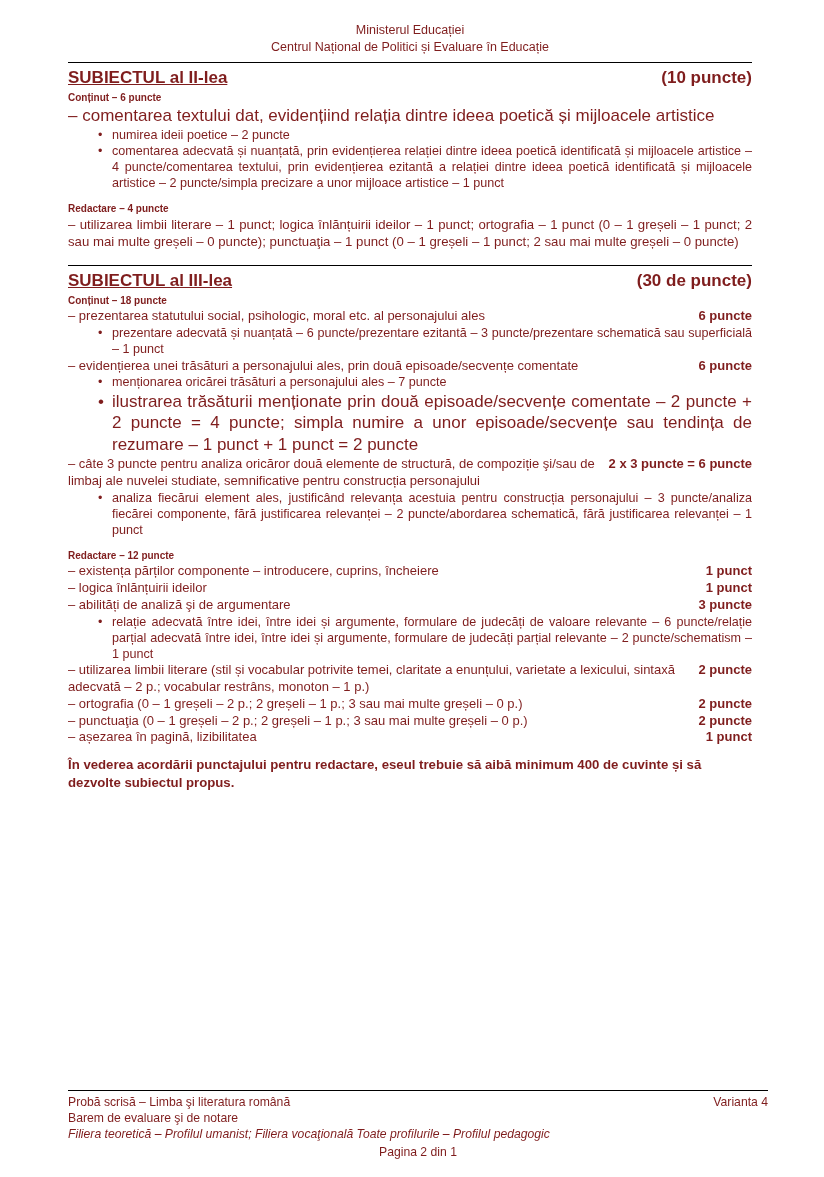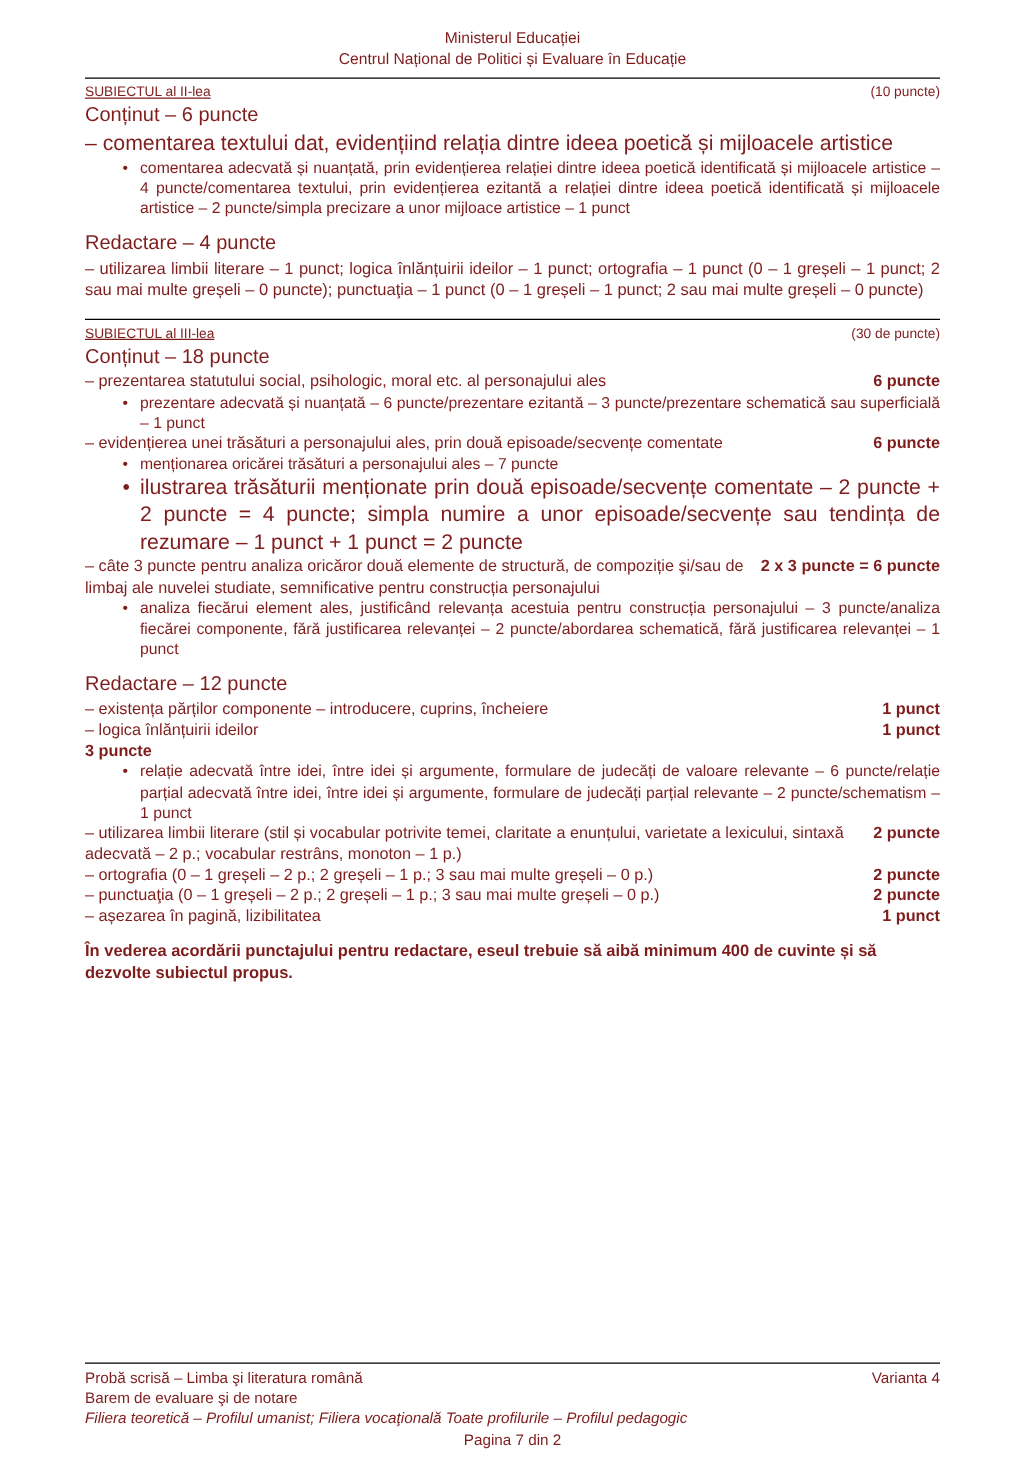--- a/index.html
+++ b/index.html
@@ -31,28 +31,28 @@
   .rule {
     border-top: 1.6px solid #000;
     margin-top: 7px;
     margin-bottom: 5px;
   }
   .rule.thin { border-top-width: 1.3px; }
   .subject-row {
     display: flex;
     justify-content: space-between;
     align-items: baseline;
-    font-weight: normal;
-    font-size: 11px;
+    font-weight: bold;
+    font-size: 17px;
     margin-bottom: 2px;
   }
   .subject-row .title { text-decoration: underline; }
   .sec-title {
-    font-weight: normal;
-    font-size: 16px;
+    font-weight: bold;
+    font-size: 10px;
     margin-top: 9px;
     margin-bottom: 2px;
   }
   .para {
     font-size: 13.2px;
     line-height: 1.29;
     text-align: justify;
     margin: 0 0 1px 0;
   }
   .para.j { text-align: justify; }
@@ -90,21 +90,21 @@
     font-weight: bold;
     font-size: 13.2px;
     line-height: 1.3;
     margin-top: 10px;
   }
   .gap-s { height: 7px; }
   .gap-m { height: 12px; }
   .footer {
     position: absolute;
     left: 68px;
-    right: 72px;
+    right: 56px;
     bottom: 18px;
     font-size: 12.2px;
   }
   .footer .frule {
     border-top: 1.6px solid #000;
     margin-bottom: 4px;
   }
   .footer-row {
     display: flex;
     justify-content: space-between;
@@ -133,20 +133,21 @@
 
     <div class="subject-row">
       <span class="title">SUBIECTUL al II-lea</span>
       <span>(10 puncte)</span>
     </div>
 
     <div class="sec-title tight">Conținut – 6 puncte</div>
 
     <div class="dash">– comentarea textului dat, evidențiind relația dintre ideea poetică și mijloacele artistice</div>
 
+    <div class="bullet">numirea ideii poetice –  2 puncte</div>
     <div class="bullet">comentarea adecvată și nuanțată, prin evidențierea relației dintre ideea poetică identificată și mijloacele artistice – 4 puncte/comentarea textului, prin evidențierea ezitantă a relației dintre ideea poetică identificată și mijloacele artistice – 2 puncte/simpla precizare a unor mijloace artistice – 1 punct</div>
 
     <div class="gap-m"></div>
 
     <div class="sec-title" style="margin-top:0">Redactare – 4 puncte</div>
     <div class="para j">– utilizarea limbii literare – 1 punct; logica înlănțuirii ideilor – 1 punct; ortografia – 1 punct (0 – 1 greșeli – 1 punct; 2 sau mai multe greșeli – 0 puncte); punctuaţia – 1 punct (0 – 1 greșeli – 1 punct; 2 sau mai multe greșeli – 0 puncte)</div>
 
 
     <div class="gap-s"></div>
     <div class="rule thin"></div>
@@ -183,20 +184,21 @@
 
     <div class="row-right">
       <span class="lbl">– existența părților componente – introducere, cuprins, încheiere</span>
       <span class="val">1 punct</span>
     </div>
     <div class="row-right">
       <span class="lbl">– logica înlănțuirii ideilor</span>
       <span class="val">1 punct</span>
     </div>
     <div class="row-right">
+      <span class="lbl">– abilități de analiză şi de argumentare</span>
       <span class="val">3 puncte</span>
     </div>
 
     <div class="bullet">relație adecvată între idei, între idei și argumente, formulare de judecăți de valoare relevante – 6 puncte/relație parțial adecvată între idei, între idei și argumente, formulare de judecăți parțial relevante – 2 puncte/schematism – 1 punct</div>
 
     <div class="row-right">
       <span class="lbl">– utilizarea limbii literare (stil și vocabular potrivite temei, claritate a enunțului, varietate a lexicului, sintaxă adecvată – 2 p.; vocabular restrâns, monoton – 1 p.)</span>
       <span class="val">2 puncte</span>
     </div>
 
@@ -224,16 +226,16 @@
       <span>Varianta 4</span>
     </div>
     <div class="footer-row">
       <span>Barem de evaluare şi de notare</span>
       <span></span>
     </div>
     <div class="footer-row">
       <span class="ital">Filiera teoretică – Profilul umanist; Filiera vocaţională Toate profilurile – Profilul pedagogic</span>
       <span></span>
     </div>
-    <div class="center">Pagina 7 din 2</div>
+    <div class="center">Pagina 2 din 1</div>
   </div>
 
 </div>
 
 </body></html>

